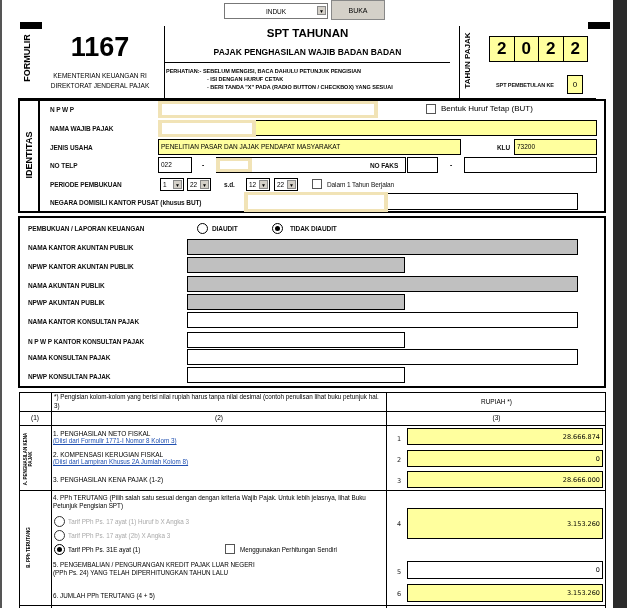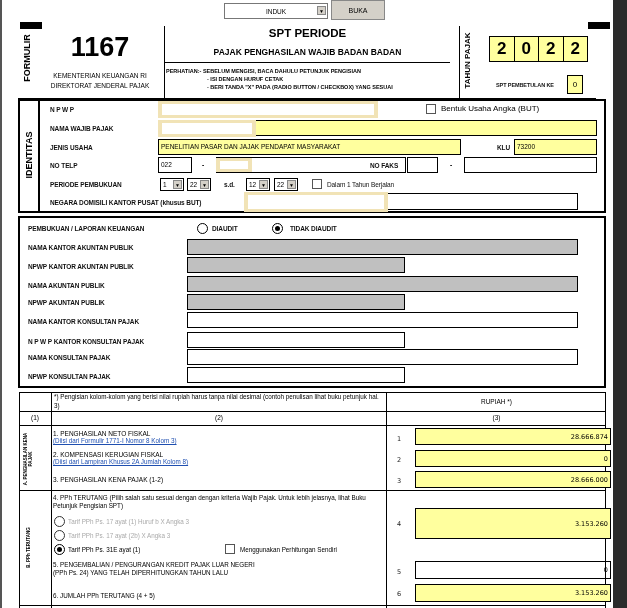--- a/index.html
+++ b/index.html
@@ -13,21 +13,21 @@
   .redact { position: absolute; background: #f1e3b6; }
   .redact .inner { position: absolute; left: 4px; right: 4px; top: 3px; bottom: 3px; background: #fff; }
   .sel { position: absolute; height: 13px; border: 1px solid #000; background: #fff; font-size: 6.5px; display: flex; align-items: center; padding-left: 2px; }
   .sel .arr { position: absolute; right: 1px; top: 1px; width: 9px; height: 9px; background: #d4d0c8; border: 1px solid #888; font-size: 5px; display:flex; align-items:center; justify-content:center; }
   .cb { position: absolute; width: 10px; height: 10px; border: 1px solid #555; background: #fff; }
   .radio { position: absolute; width: 11px; height: 11px; border: 1.3px solid #000; border-radius: 50%; background: #fff; }
   .radio.on::after { content: ""; position: absolute; left: 2px; top: 2px; width: 5px; height: 5px; background: #000; border-radius: 50%; }
   .vtext { position: absolute; transform: rotate(-90deg); transform-origin: center; white-space: nowrap; font-weight: bold; }
   .sect { position: absolute; border: 2px solid #000; }
   .num { position: absolute; font-size: 6.5px; font-family: "DejaVu Sans", sans-serif; color: #222; }
-  .amt { position: absolute; border: 1px solid #000; font-size: 6.5px; font-family: "DejaVu Sans", sans-serif; display:flex; align-items:center; justify-content:flex-end; padding-right: 2px; margin-left: 8px; }
+  .amt { position: absolute; border: 1px solid #000; font-size: 6.5px; font-family: "DejaVu Sans", sans-serif; display:flex; align-items:center; justify-content:flex-end; padding-right: 2px; }
   .link { color: #1f4fb0; text-decoration: underline; font-weight: normal; }
   .tline { position: absolute; background: #000; }
 </style>
 </head>
 <body>
 
 <div class="abs" style="left:0;top:0;width:2px;height:608px;background:#555;"></div>
 
 <div class="abs" style="left:613px;top:0;width:14px;height:608px;background:#2b2b2b;"></div>
 
@@ -40,21 +40,21 @@
 </div>
 
 <div class="abs" style="left:20px;top:22px;width:22px;height:7px;background:#000;"></div>
 <div class="abs" style="left:588px;top:22px;width:22px;height:7px;background:#000;"></div>
 
 <div class="vtext" style="left:2px;top:53px;width:50px;font-size:9px;text-align:center;">FORMULIR</div>
 <div class="abs" style="left:50px;top:32px;width:100px;text-align:center;font-size:27px;font-weight:bold;">1167</div>
 <div class="abs" style="left:40px;top:72px;width:120px;text-align:center;font-size:6.5px;">KEMENTERIAN KEUANGAN RI</div>
 <div class="abs" style="left:40px;top:82px;width:120px;text-align:center;font-size:6.5px;">DIREKTORAT JENDERAL PAJAK</div>
 <div class="tline" style="left:164px;top:26px;width:1px;height:72px;"></div>
-<div class="abs" style="left:165px;top:27px;width:285px;text-align:center;font-size:11.5px;font-weight:bold;">SPT PERIODE</div>
+<div class="abs" style="left:165px;top:27px;width:285px;text-align:center;font-size:11.5px;font-weight:bold;">SPT TAHUNAN</div>
 <div class="abs" style="left:165px;top:47px;width:285px;text-align:center;font-size:8.5px;font-weight:bold;">PAJAK PENGHASILAN WAJIB BADAN BADAN</div>
 <div class="tline" style="left:164px;top:62px;width:286px;height:1px;"></div>
 <div class="abs" style="left:166px;top:67px;font-size:5.5px;font-weight:bold;line-height:8px;">
   <div><span>PERHATIAN:</span><span>- SEBELUM MENGISI, BACA DAHULU PETUNJUK PENGISIAN</span></div>
   <div style="padding-left:41px;">- ISI DENGAN HURUF CETAK</div>
   <div style="padding-left:41px;">- BERI TANDA "X" PADA (RADIO BUTTON / CHECKBOX) YANG SESUAI</div>
 </div>
 <div class="tline" style="left:459px;top:26px;width:1px;height:72px;"></div>
 <div class="vtext" style="left:434px;top:56px;width:66px;font-size:8px;text-align:center;">TAHUN PAJAK</div>
 <div class="abs" style="left:489px;top:36px;width:99px;height:26px;display:flex;border:1px solid #000;background:#ffff9e;">
@@ -69,21 +69,21 @@
 
 <div class="sect" style="left:18px;top:99px;width:588px;height:114px;"></div>
 <div class="tline" style="left:38px;top:99px;width:2px;height:114px;"></div>
 <div class="vtext" style="left:-2px;top:150px;width:62px;font-size:9px;text-align:center;">IDENTITAS</div>
 
 <div class="lbl" style="left:50px;top:106px;">N P W P</div>
 <div class="redact" style="left:158px;top:101px;width:220px;height:17px;">
     <div class="inner"></div>
   </div>
 <div class="cb" style="left:426px;top:104px;"></div>
-<div class="abs" style="left:441px;top:104px;font-size:8px;">Bentuk Usaha Angka (BUT)</div>
+<div class="abs" style="left:441px;top:104px;font-size:8px;">Bentuk Huruf Tetap (BUT)</div>
 
 <div class="lbl" style="left:50px;top:125px;">NAMA WAJIB PAJAK</div>
 <div class="box yellow" style="left:255px;top:120px;width:342px;height:16px;"></div>
 <div class="redact" style="left:158px;top:120px;width:98px;height:17px;">
     <div class="inner"></div>
   </div>
 
 <div class="lbl" style="left:50px;top:144px;">JENIS USAHA</div>
 <div class="box yellow" style="left:158px;top:139px;width:303px;height:16px;">PENELITIAN PASAR DAN JAJAK PENDAPAT MASYARAKAT</div>
 <div class="lbl" style="left:497px;top:144px;">KLU</div>

